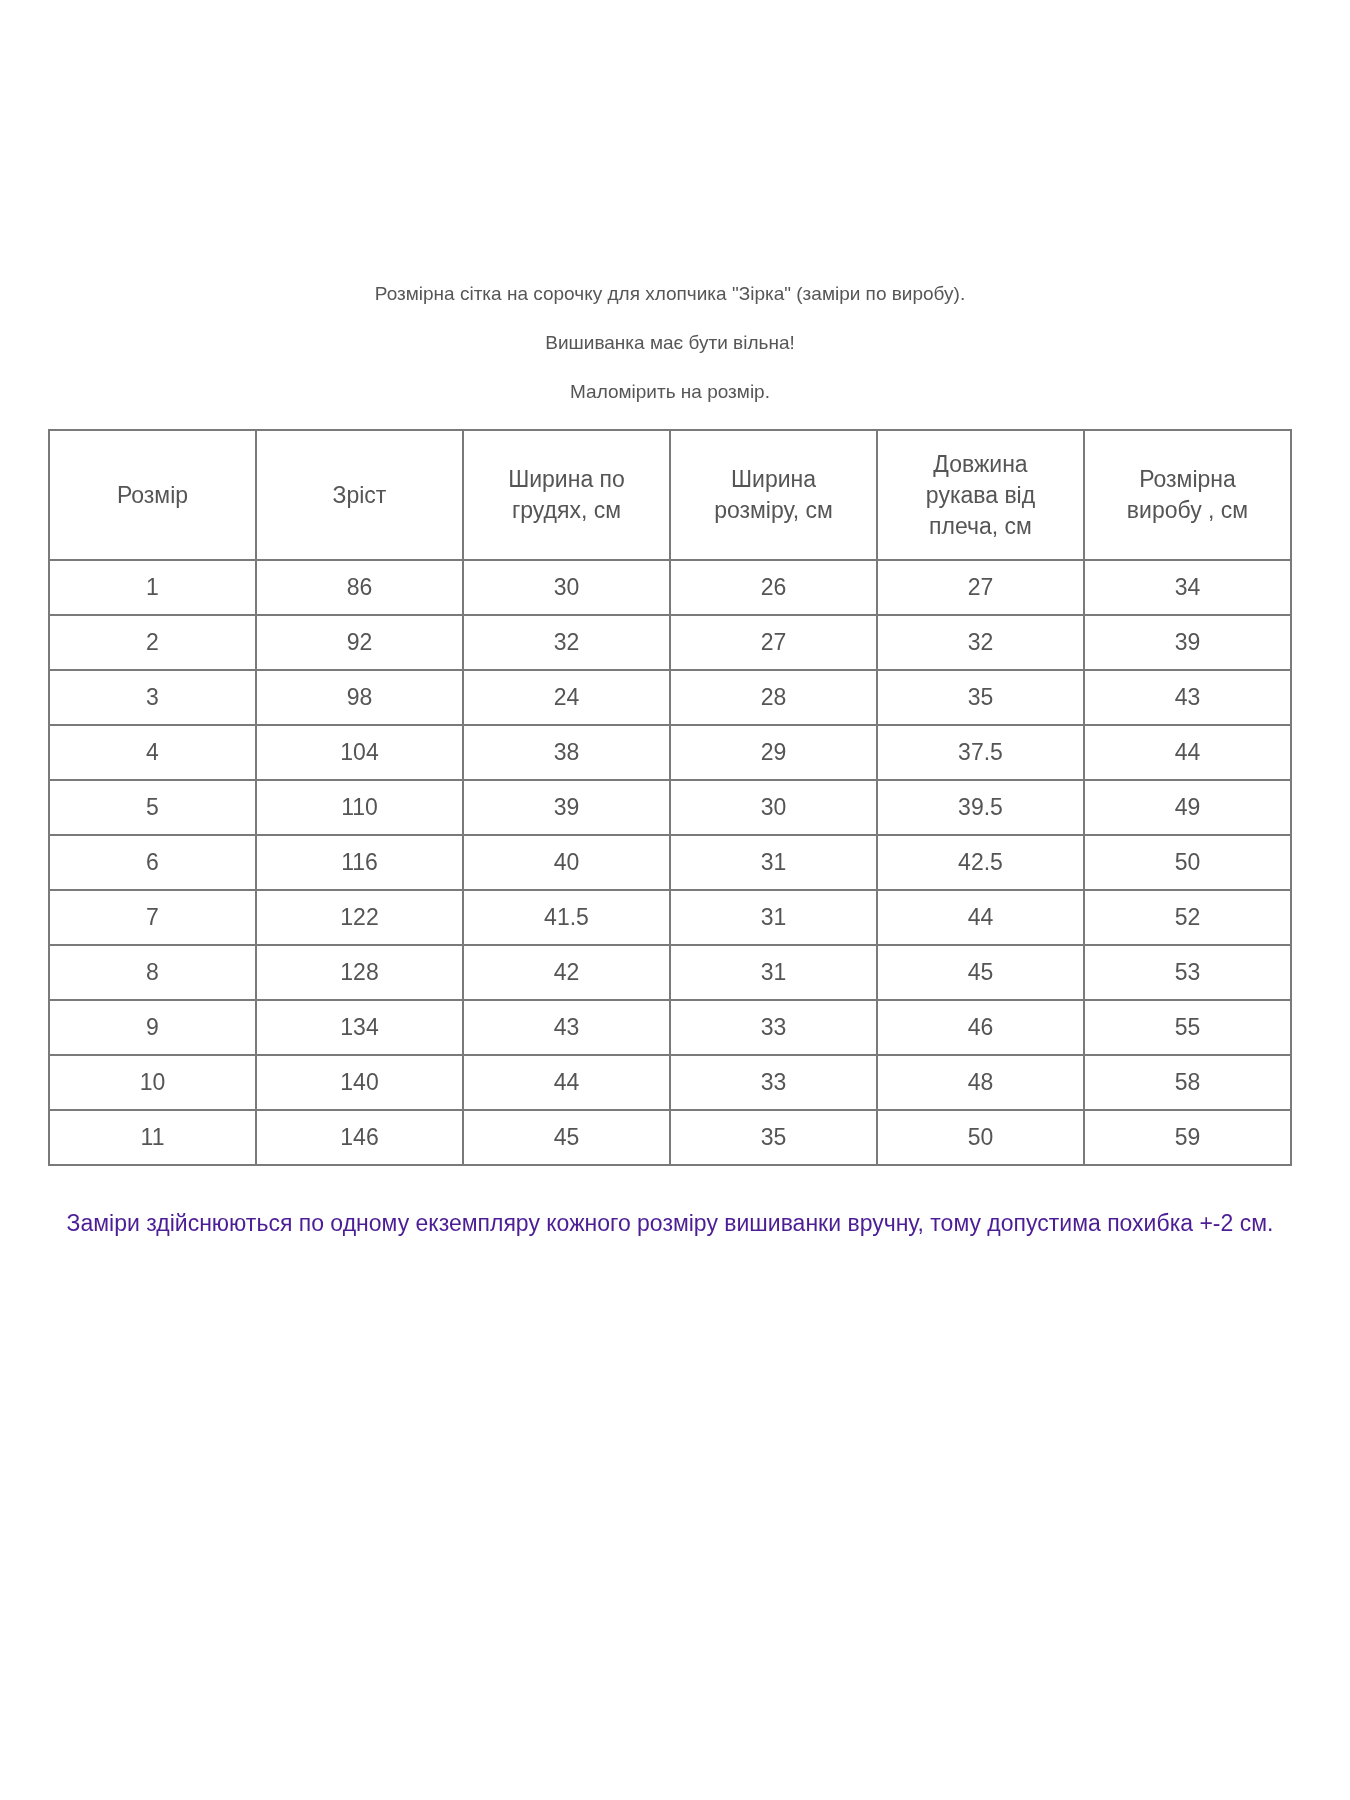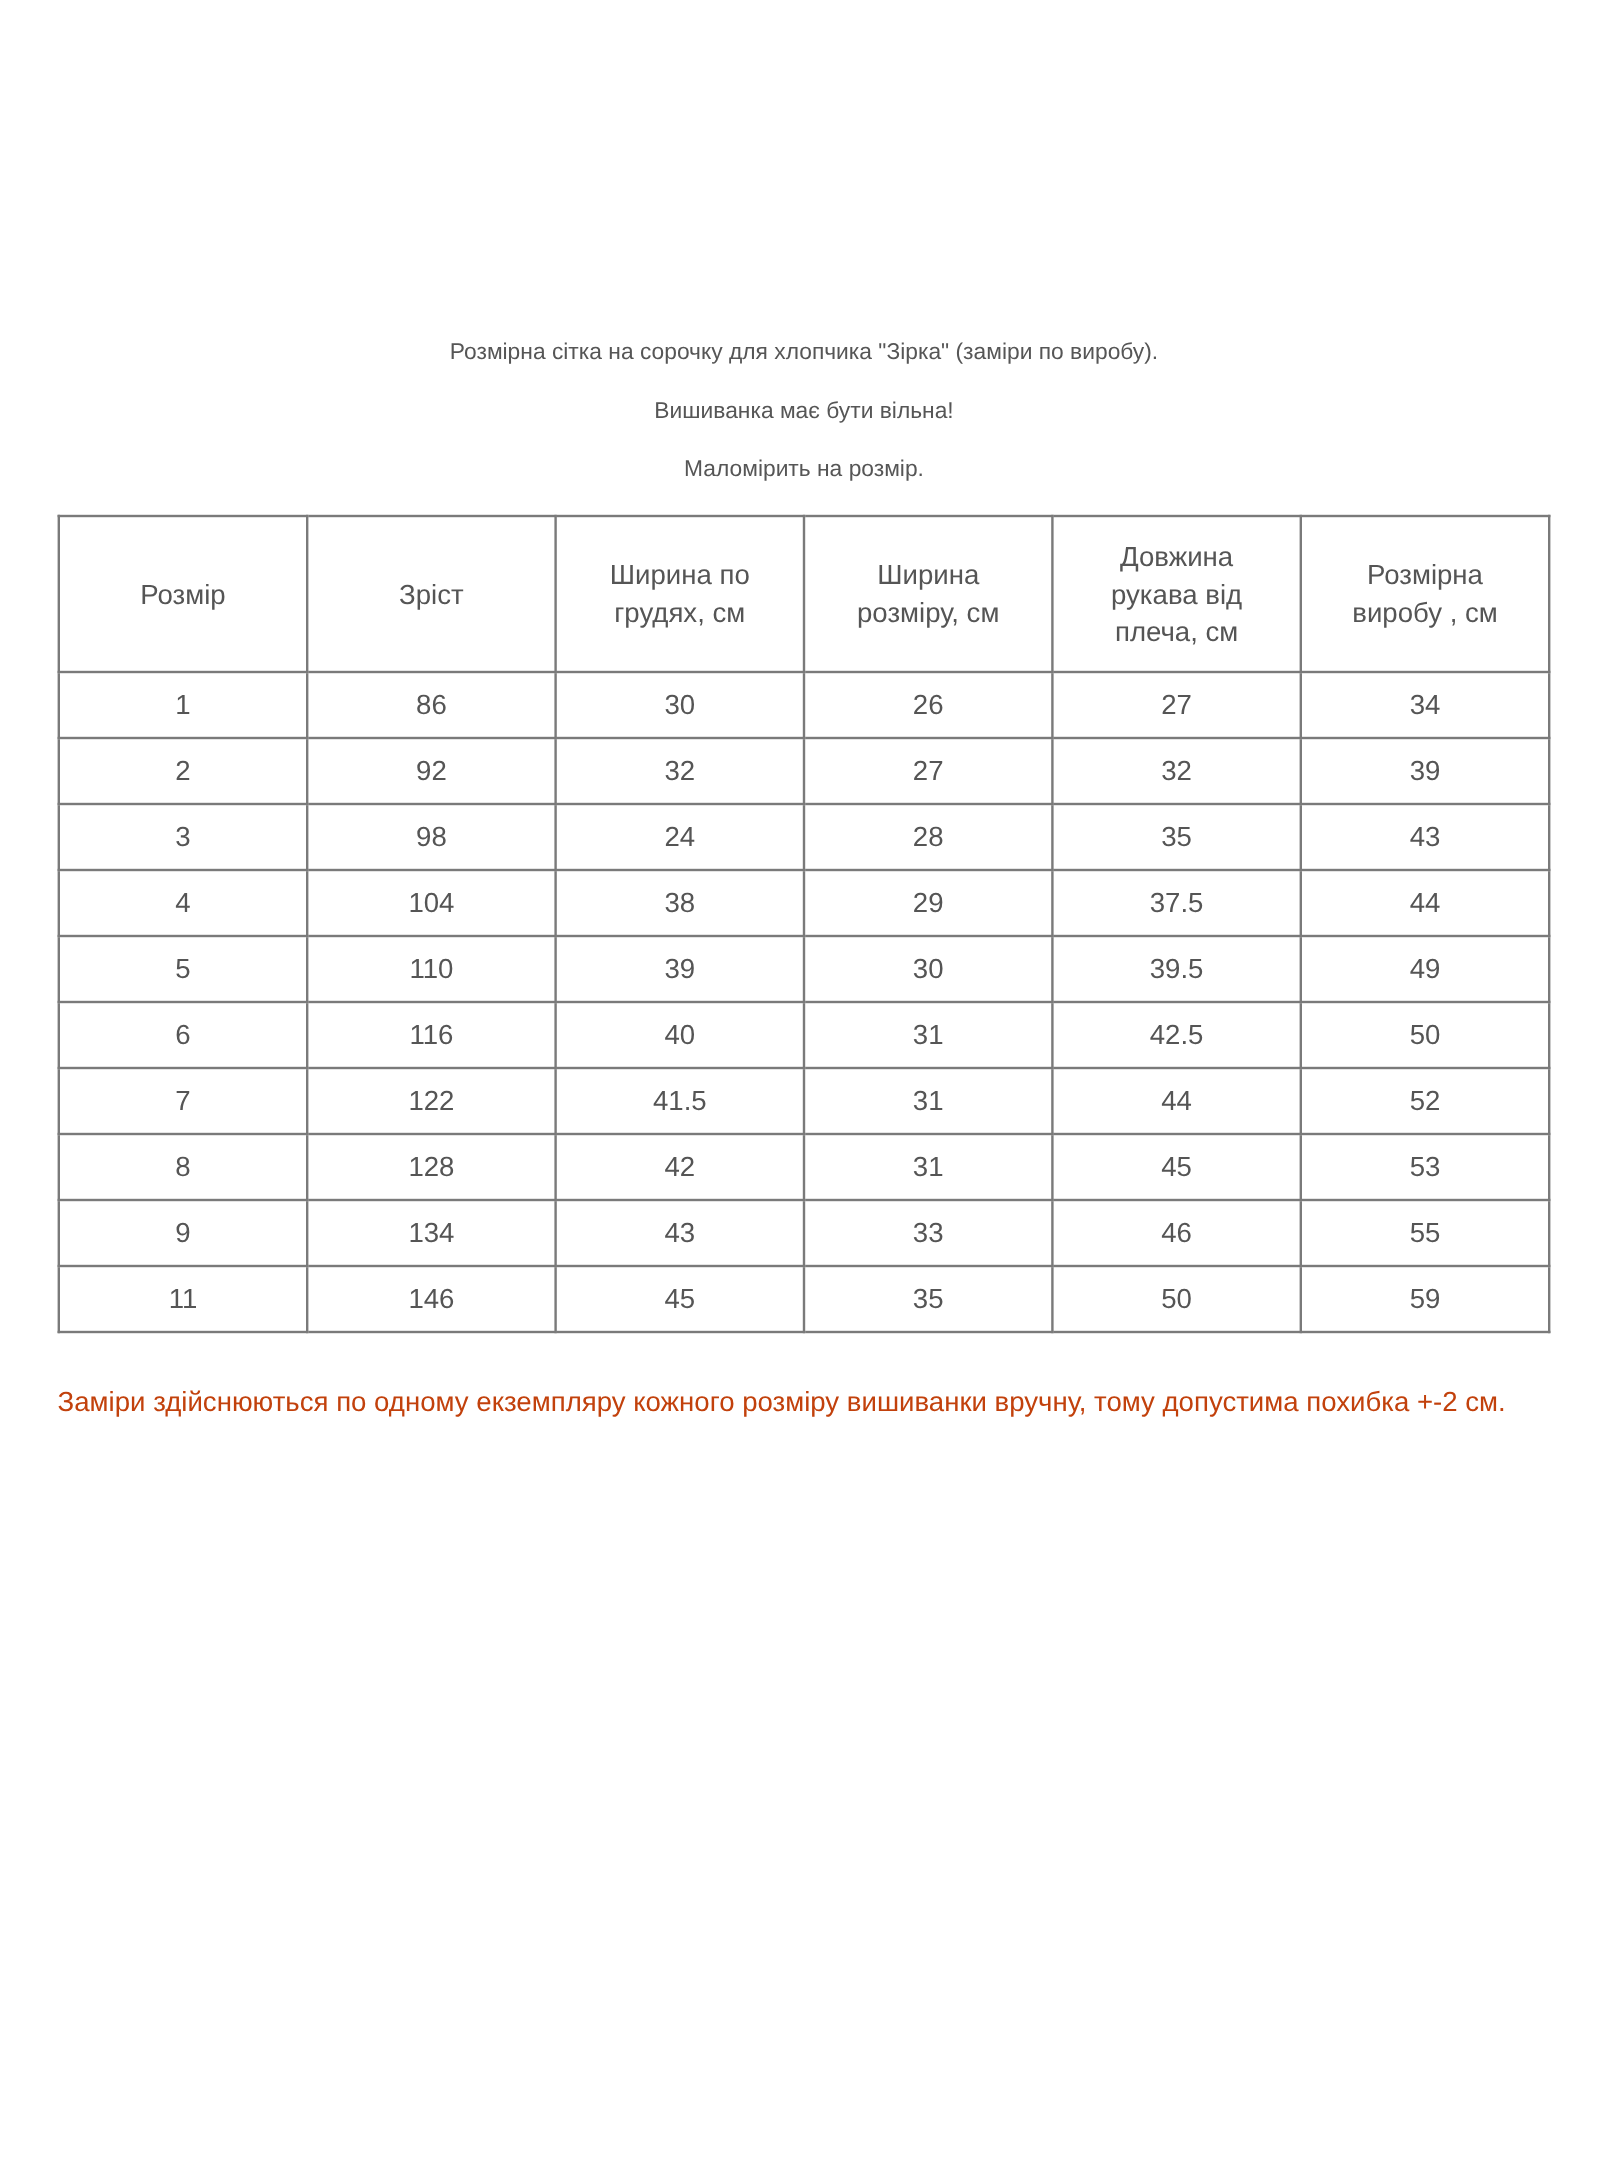--- a/index.html
+++ b/index.html
@@ -50,22 +50,22 @@
     line-height: 1.35;
   }
   table.size-table td {
     height: 53px;
     padding: 0 4px;
   }
   .footer-note {
     margin: 38px 0 0 0;
     font-size: 23px;
     line-height: 1.7;
-    text-align: left;
-    color: #c2410c;
+    text-align: center;
+    color: #4c1d95;
   }
 </style>
 </head>
 <body>
 
 <div class="content">
 
   <div class="title-block">
     <p>Розмірна сітка на сорочку для хлопчика "Зірка" (заміри по виробу).</p>
     <p>Вишиванка має бути вільна!</p>
@@ -150,20 +150,28 @@
         </tr>
         <tr>
           <td>9</td>
           <td>134</td>
           <td>43</td>
           <td>33</td>
           <td>46</td>
           <td>55</td>
         </tr>
         <tr>
+          <td>10</td>
+          <td>140</td>
+          <td>44</td>
+          <td>33</td>
+          <td>48</td>
+          <td>58</td>
+        </tr>
+        <tr>
           <td>11</td>
           <td>146</td>
           <td>45</td>
           <td>35</td>
           <td>50</td>
           <td>59</td>
         </tr>
       </tbody>
   </table>
 

